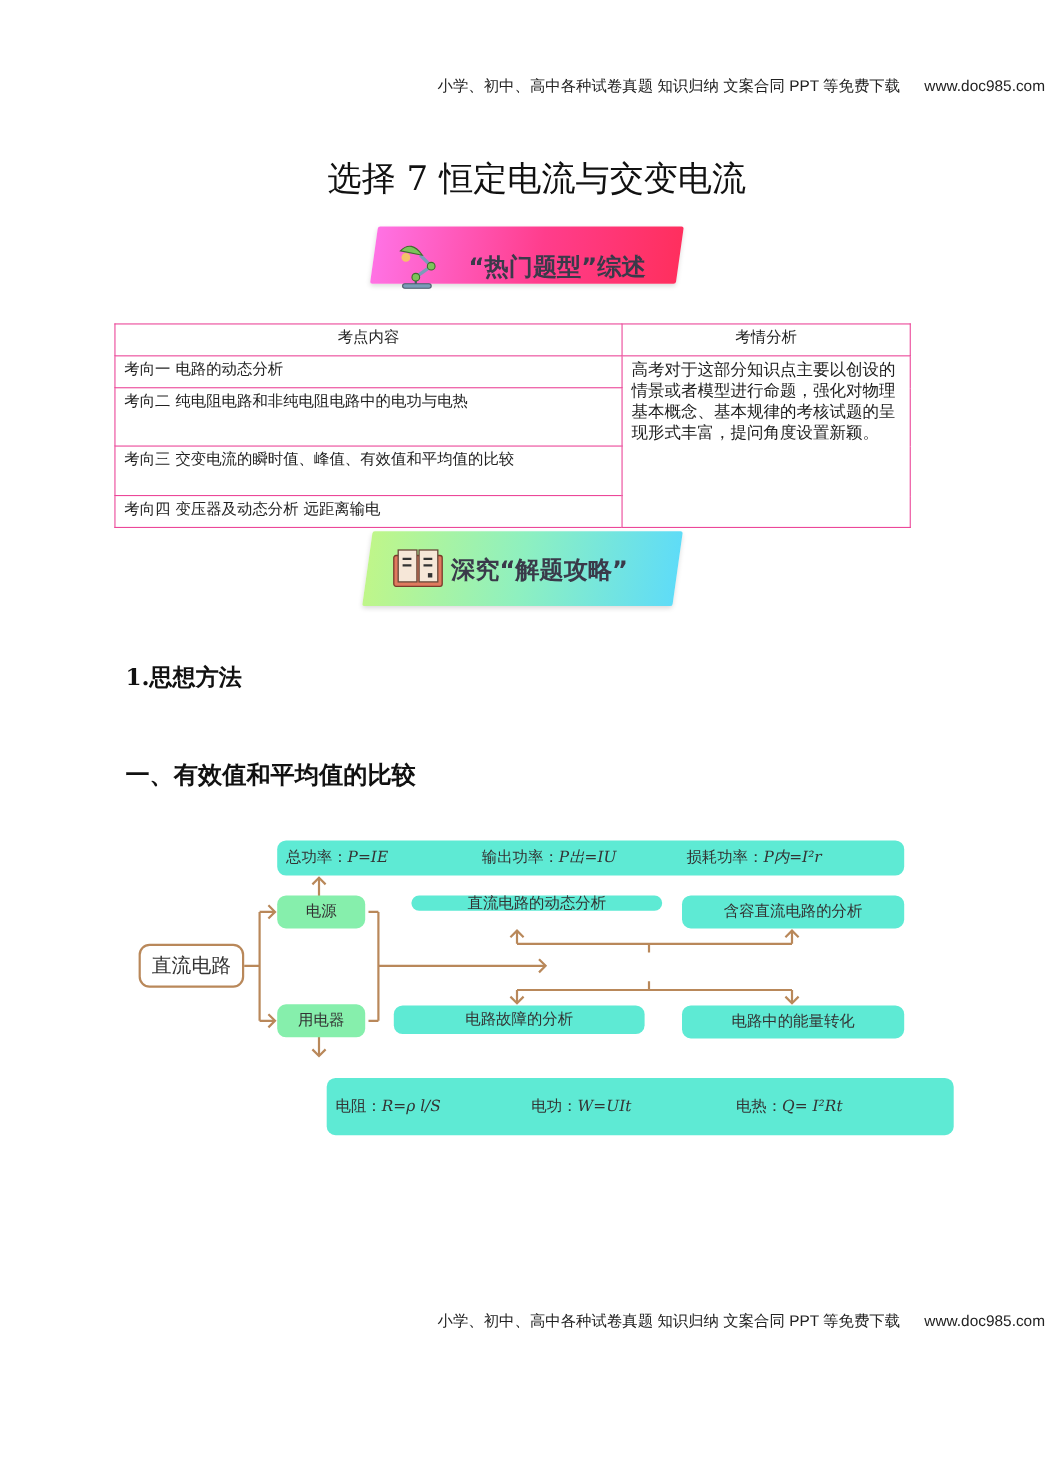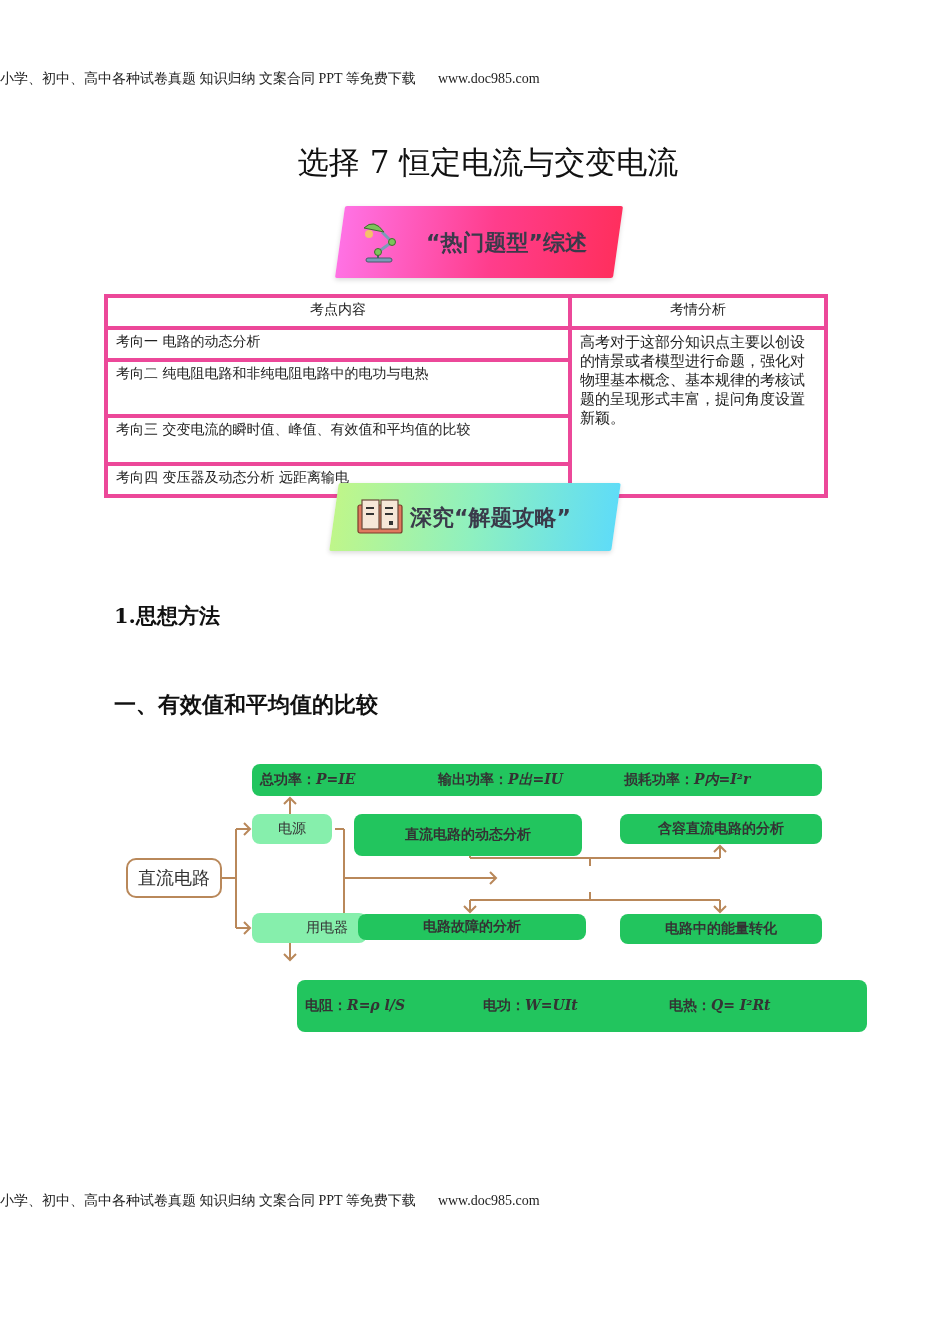--- a/index.html
+++ b/index.html
@@ -1,30 +1,30 @@
 <!DOCTYPE html>
 <html><head>
 <meta charset="utf-8">
 <style>
   html, body { margin:0; padding:0; background:#ffffff; }
   body { width:950px; height:1344px; position:relative; overflow:hidden; font-family:"DejaVu Serif", serif; color:#111; }
   .abs { position:absolute; }
-  .hdr { left:0; width:950px; text-align:left; font-size:14px; color:#222; font-family:Liberation Serif, serif; letter-spacing:0; }
+  .hdr { left:0; width:950px; text-align:right; font-size:14px; color:#222; font-family:Liberation Sans, sans-serif; letter-spacing:0; }
   .hdr .url { margin-left:22px; }
   .title { left:0; width:950px; top:142px; text-align:center; font-size:31px; color:#111; font-family:"DejaVu Serif", serif;padding-left:13px; }
-  .banner { height:72px; }
+  .banner { height:52px; }
   .banner .shape { position:absolute; inset:0; transform:skewX(-8deg); border-radius:2px; box-shadow:0 2px 5px rgba(0,0,0,0.15); }
   .banner .label { position:absolute; font-family:"DejaVu Sans", sans-serif; font-weight:bold; font-size:22px; color:#3a3a4a; white-space:nowrap; }
   table.kt { border-collapse:collapse; font-size:14px; font-family:"DejaVu Serif", serif; color:#222; }
-  table.kt td, table.kt th { border:4px solid #ec4899; padding:3px 8px; vertical-align:top; font-weight:normal; }
+  table.kt td, table.kt th { border:1px solid #ec4899; padding:3px 8px; vertical-align:top; font-weight:normal; }
   table.kt th { text-align:center; height:22px; }
   .h1 { font-size:21px; font-weight:bold; font-family:"DejaVu Serif", serif; color:#111; }
   .h2 { font-size:22px; font-weight:bold; font-family:"DejaVu Sans", sans-serif; color:#111; }
   .diagram { left:122px; top:758px; width:706px; height:250px; }
-  .pill { position:absolute; background:#22c55e; border-radius:8px; font-family:"DejaVu Sans", sans-serif; font-size:14px; color:#333; display:flex; align-items:center;font-weight:bold; }
+  .pill { position:absolute; background:#5eead4; border-radius:8px; font-family:"DejaVu Sans", sans-serif; font-size:14px; color:#333; display:flex; align-items:center; }
   .pill span { white-space:nowrap; }
   .org { position:absolute; background:#86efac; border-radius:8px; font-family:"DejaVu Sans", sans-serif; font-size:14px; color:#333; display:flex; align-items:center; justify-content:center; }
   .root { position:absolute; background:#fff; border:2px solid #b9885a; border-radius:10px; font-family:"DejaVu Sans", sans-serif; font-size:18px; color:#333; display:flex; align-items:center; justify-content:center; }
   .formula { font-family:"DejaVu Serif", serif; font-style:italic; }
 </style>
 </head>
 <body>
 
 <div class="abs hdr" style="top:70px;">
   <span>小学、初中、高中各种试卷真题  知识归纳  文案合同  PPT 等免费下载</span><span class="url">www.doc985.com</span>
@@ -128,23 +128,23 @@
 
   <div class="pill" style="left:130px; top:6px; width:570px; height:32px;">
     <span style="position:absolute; left:8px;"><span>总功率：</span><span class="formula">P=IE</span></span>
     <span style="position:absolute; left:186px;"><span>输出功率：</span><span class="formula">P出=IU</span></span>
     <span style="position:absolute; left:372px;"><span>损耗功率：</span><span class="formula">P内=I²r</span></span>
   </div>
 
   <div class="root" style="left:4px; top:100px; width:92px; height:36px;">直流电路</div>
 
   <div class="org" style="left:130px; top:56px; width:80px; height:30px;">电源</div>
-  <div class="org" style="left:130px; top:155px; width:80px; height:30px;padding-left:35px;">用电器</div>
+  <div class="org" style="left:130px; top:155px; width:80px; height:30px;">用电器</div>
 
-  <div class="pill" style="left:232px; top:56px; width:228px; height:42px; justify-content:center;text-align:center;">
+  <div class="pill" style="left:252px; top:56px; width:228px; height:14px; justify-content:center;text-align:center;">
       <span>直流电路的动态分析</span>
     </div>
   <div class="pill" style="left:498px; top:56px; width:202px; height:30px; justify-content:center;">
       <span>含容直流电路的分析</span>
     </div>
   <div class="pill" style="left:236px; top:156px; width:228px; height:26px; justify-content:center;">
       <span>电路故障的分析</span>
     </div>
   <div class="pill" style="left:498px; top:156px; width:202px; height:30px; justify-content:center;">
       <span>电路中的能量转化</span>

